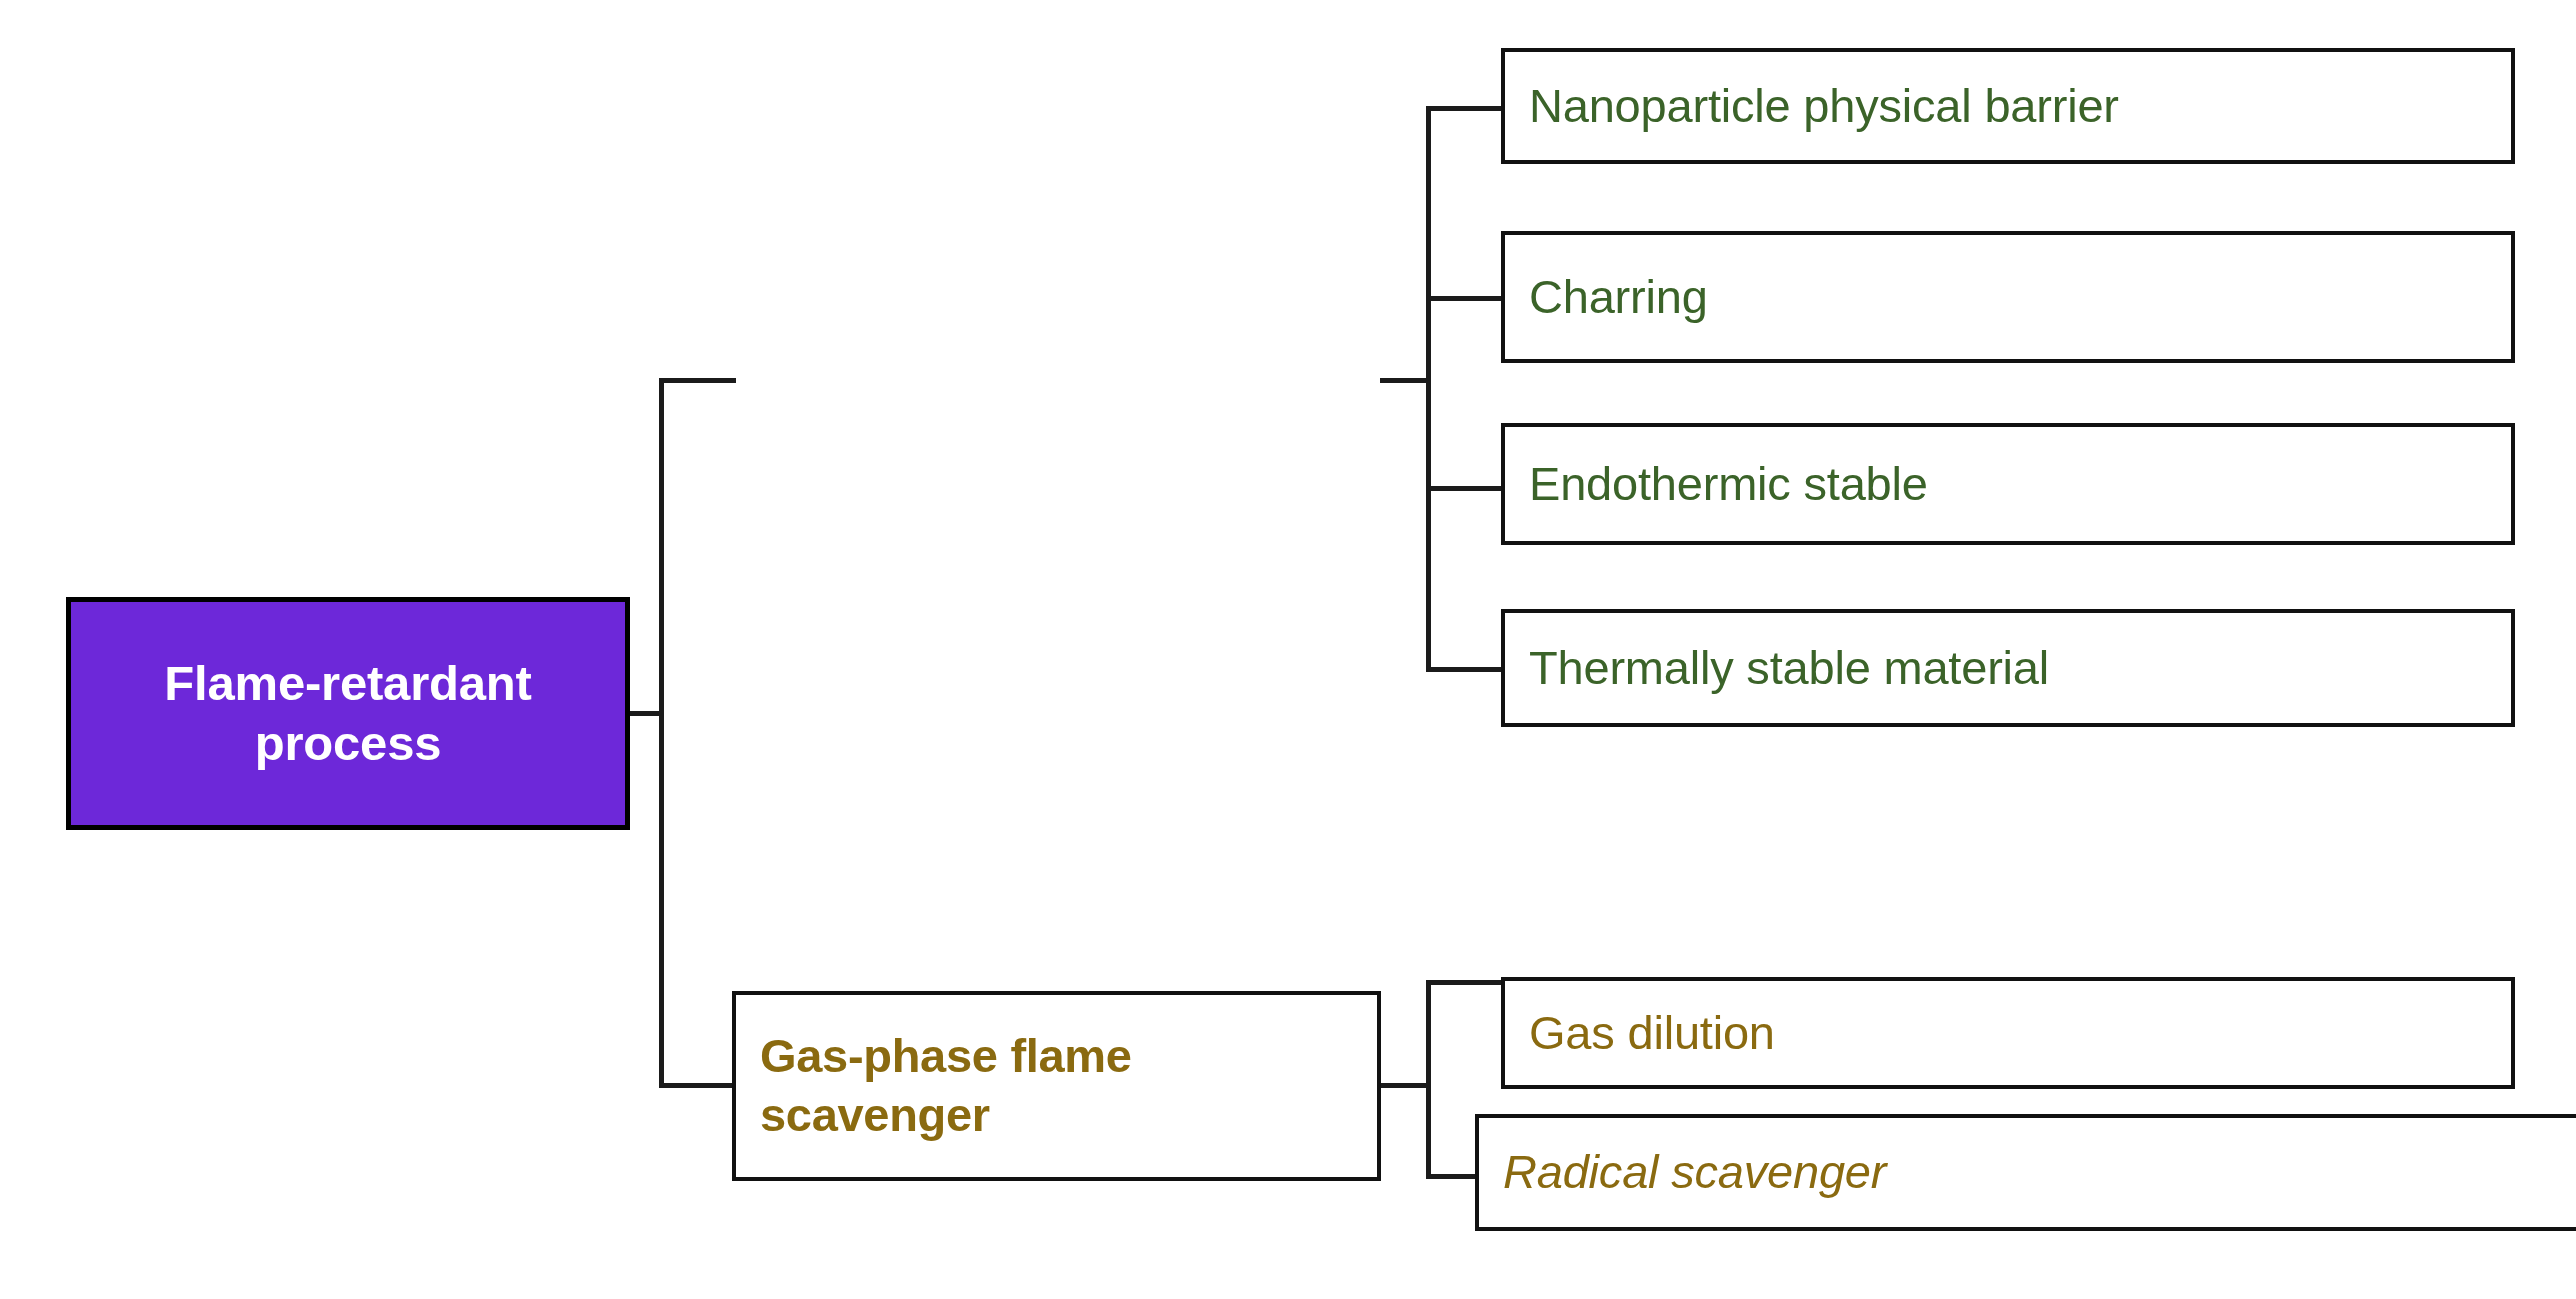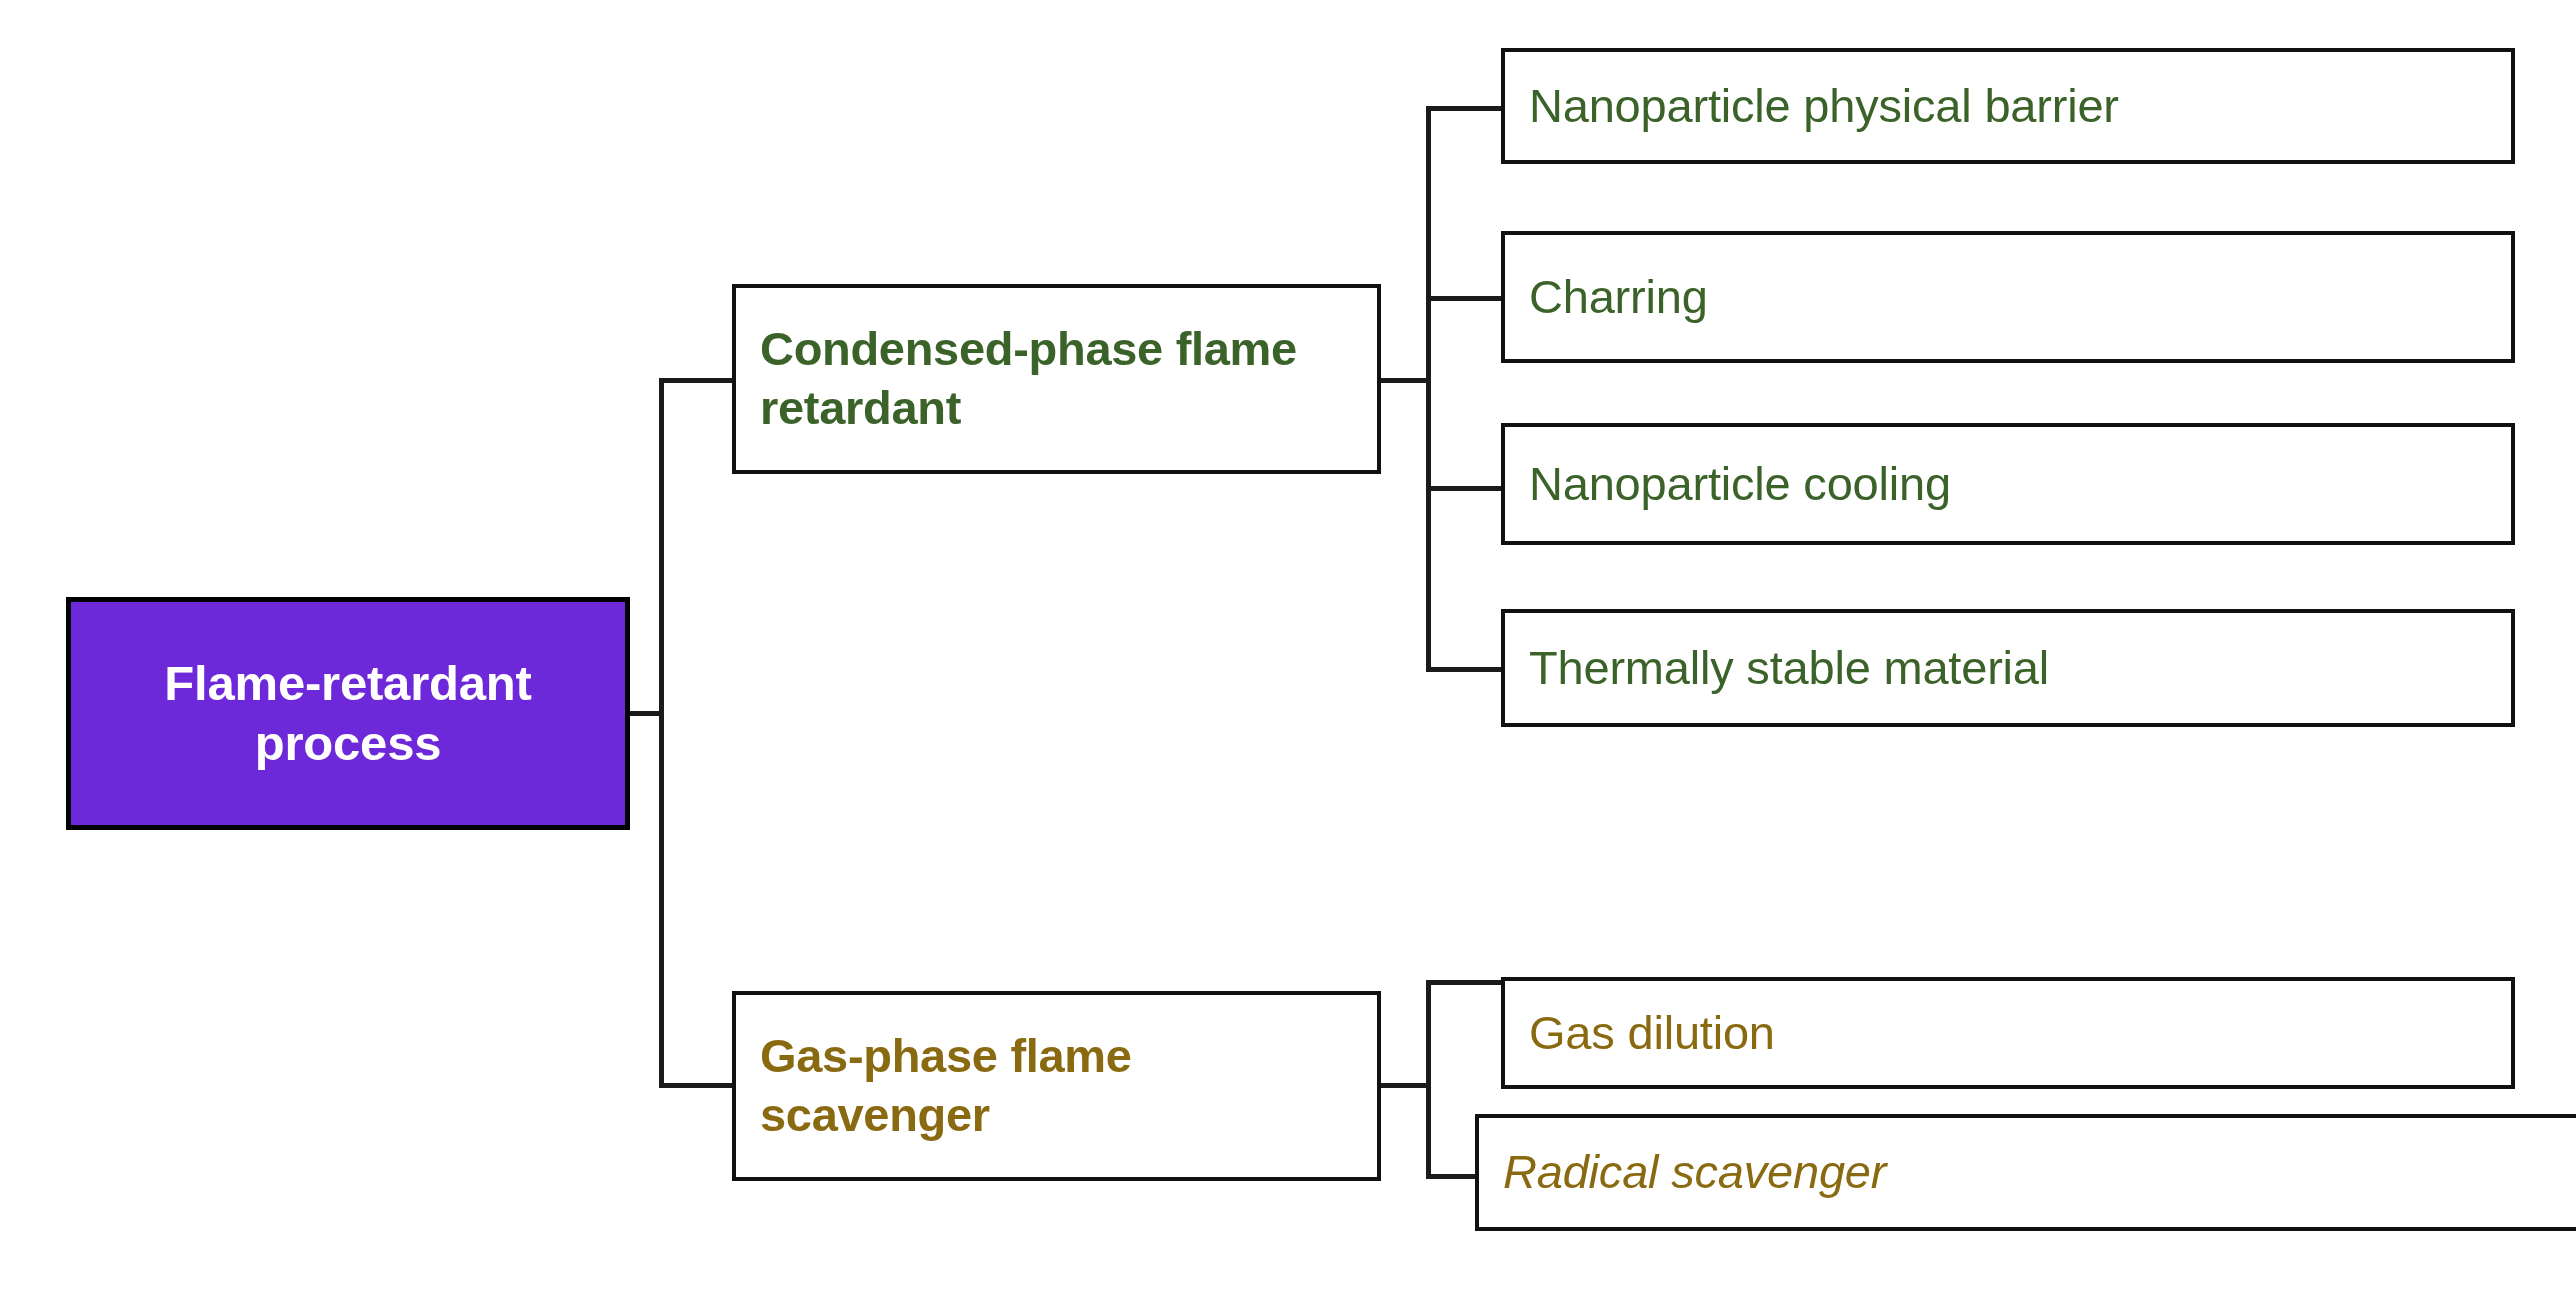--- a/index.html
+++ b/index.html
@@ -104,38 +104,35 @@
 
   <div class="conn h" style="left:1380px; top:1083px; width:51px;"></div>
   <div class="conn v" style="left:1426px; top:980px; height:198px;"></div>
   <div class="conn h" style="left:1426px; top:980px; width:78px;"></div>
   <div class="conn h" style="left:1426px; top:1174px; width:78px;"></div>
 
   <div class="node root" style="left:66px; top:597px; width:564px; height:233px;">
     <span class="node-label">Flame-retardant process</span>
   </div>
 
-  <div class="node cat green" style="left:732px; top:284px; width:649px; height:190px;">
-    <span class="node-label">Condensed-phase flame retardant</span>
-  </div>
 
   <div class="node cat gold" style="left:732px; top:991px; width:649px; height:190px;">
     <span class="node-label">Gas-phase flame scavenger</span>
   </div>
 
   <div class="node leaf green" style="left:1501px; top:48px; width:1014px; height:116px;">
     <span class="node-label">Nanoparticle physical barrier</span>
   </div>
 
   <div class="node leaf green" style="left:1501px; top:231px; width:1014px; height:132px;">
     <span class="node-label">Charring</span>
   </div>
 
   <div class="node leaf green" style="left:1501px; top:423px; width:1014px; height:122px;">
-    <span class="node-label">Nanoparticle cooling</span>
+    <span class="node-label">Endothermic stable</span>
   </div>
 
   <div class="node leaf green" style="left:1501px; top:609px; width:1014px; height:118px;">
     <span class="node-label">Thermally stable material</span>
   </div>
 
   <div class="node leaf gold" style="left:1501px; top:977px; width:1014px; height:112px;">
     <span class="node-label">Gas dilution</span>
   </div>
 

